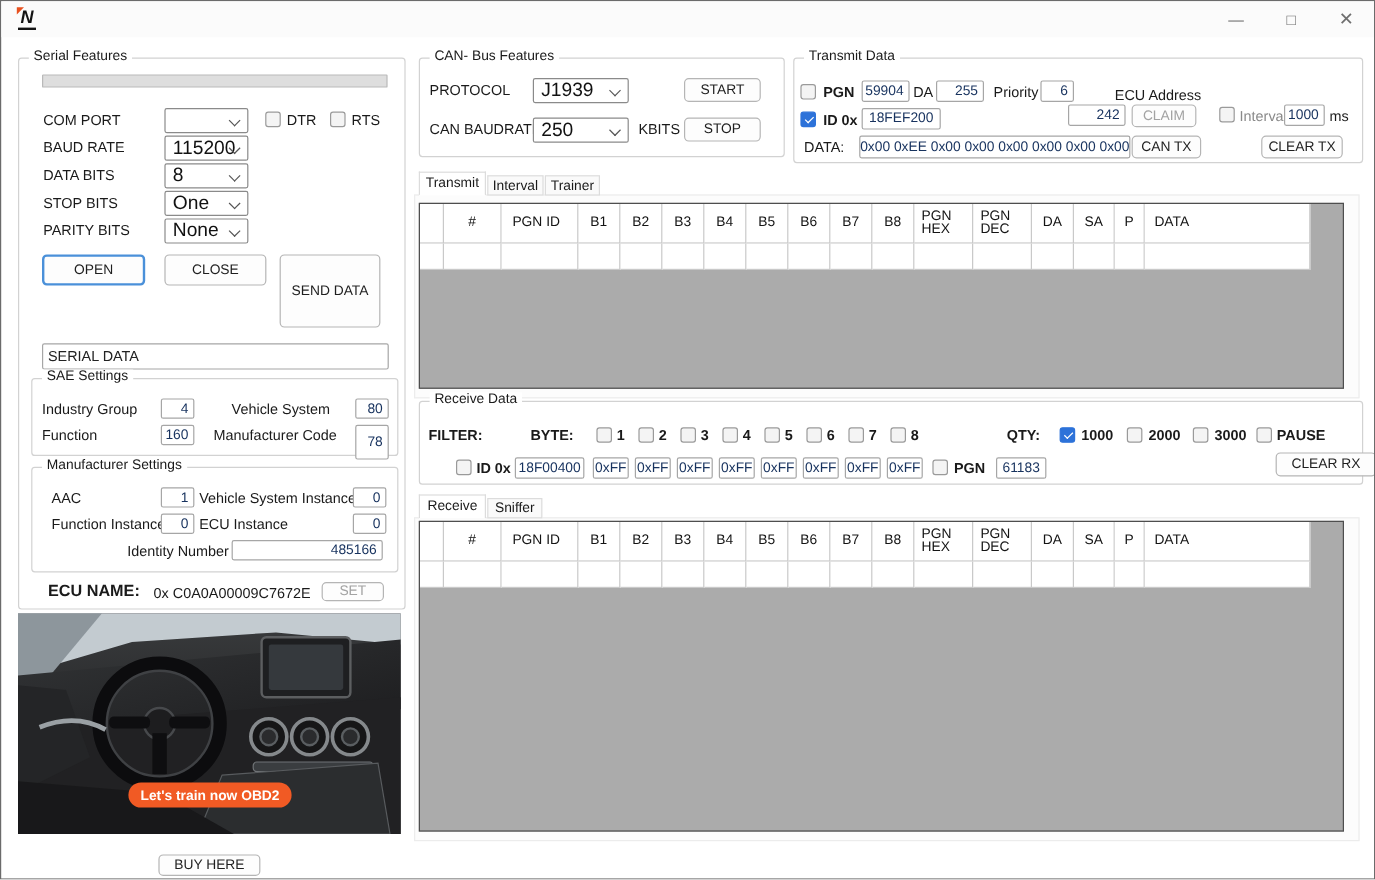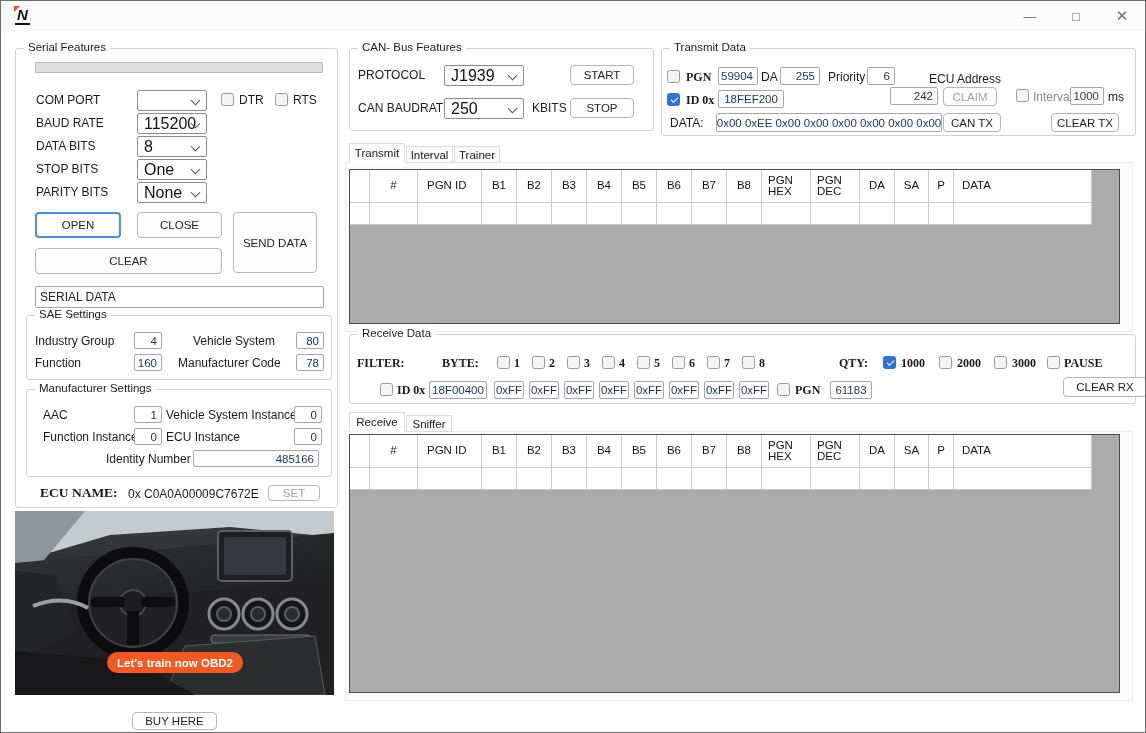--- a/index.html
+++ b/index.html
@@ -12,21 +12,21 @@
   .app-icon { margin-left:14px; position:relative; font-weight:bold; font-style:italic; font-size:15px; color:#141414; border-bottom:2px solid #141414; line-height:1.05; padding:0 2px 1px 2px; }
   .app-icon::before { content:""; position:absolute; left:-1px; top:-1px; width:0; height:0; border-left:6px solid #e8501e; border-bottom:6px solid transparent; }
   .title-text { margin-left:9px; color:#9b9b9b; font-size:12px; letter-spacing:.3px; }
   .win-controls { margin-left:auto; display:flex; }
   .win-btn { width:46px; height:30px; display:flex; align-items:center; justify-content:center; color:#6f6f6f; font-size:13px; cursor:pointer; }
 
   
   .group { position:absolute; border:1px solid #d2d2d2; border-radius:3px; }
   .glabel { position:absolute; top:-8px; left:8px; background:#fff; padding:0 4px; font-size:11.5px; color:#1a1a1a; white-space:nowrap; }
   .lbl { position:absolute; font-size:12px; color:#1a1a1a; white-space:nowrap; line-height:13px; }
-  .b { font-weight:bold;font-family:Liberation Serif, serif; }
+  .b { font-weight:bold; }
   .dim { color:#8a8a8a; }
   .combo { position:absolute; height:21px; background:#fff; border:1px solid #8a8a8a; border-radius:2px; font-size:16px; color:#111; display:flex; align-items:center; padding:0 18px 0 6px; cursor:pointer; }
   .combo::after { content:""; position:absolute; right:7px; top:6px; width:6px; height:6px; border-right:1.4px solid #555; border-bottom:1.4px solid #555; transform:rotate(45deg); }
   .tbox { position:absolute; background:#fff; border:1px solid #a6a6a6; border-radius:2px; font-size:11.5px; color:#17325e; display:flex; align-items:center; justify-content:center; padding:0 4px; white-space:nowrap; }
   .tbox.r { justify-content:flex-end; }
   .tbox.l { justify-content:flex-start; }
   .btn { position:absolute; background:#fdfdfd; border:1px solid #b5b5b5; border-radius:4px; font-size:11.5px; color:#1f1f1f; display:flex; align-items:center; justify-content:center; cursor:pointer; white-space:nowrap; }
   .btn.primary { border:2px solid #4a90d9; }
   .btn.disabled { color:#a3a3a3; }
   .cb { position:absolute; width:13px; height:13px; border:1px solid #9a9a9a; border-radius:2.5px; background:#f4f4f4; cursor:pointer; }
@@ -104,34 +104,33 @@
       </div>
 
     <span class="lbl" style="left:20px; top:137px;">PARITY BITS</span>
     <div class="combo" style="left:121px; top:133px; width:70px;">
         <span>None</span>
       </div>
 
     <div class="btn primary" style="left:19px; top:163px; width:86px; height:26px;">OPEN</div>
     <div class="btn" style="left:121px; top:163px; width:85px; height:26px;">CLOSE</div>
     <div class="btn" style="left:217px; top:163px; width:84px; height:61px;">SEND DATA</div>
-    <div class="btn" style="left:19px; top:199px; width:187px; height:26px;">CLEAR</div>
 
     <div class="tbox l" style="left:19px; top:237px; width:289px; height:22px; color:#222; font-size:12px;">SERIAL DATA</div>
 
     <div class="group" style="left:10px; top:266px; width:306px; height:65px;">
       <span class="glabel">SAE Settings</span>
       <span class="lbl" style="left:8px; top:19px;">Industry Group</span>
       <div class="tbox r" style="left:107px; top:16px; width:28px; height:17px;">4</div>
       <span class="lbl" style="left:166px; top:19px;">Vehicle System</span>
       <div class="tbox r" style="left:269px; top:16px; width:28px; height:17px;">80</div>
       <span class="lbl" style="left:8px; top:41px;">Function</span>
       <div class="tbox r" style="left:107px; top:38px; width:28px; height:17px;">160</div>
       <span class="lbl" style="left:151px; top:41px;">Manufacturer Code</span>
-      <div class="tbox r" style="left:269px; top:38px; width:28px; height:17px;">78</div>
+      <div class="tbox r" style="left:269px; top:38px; width:28px; height:29px;">78</div>
     </div>
 
     <div class="group" style="left:10px; top:340px; width:306px; height:88px;">
       <span class="glabel">Manufacturer Settings</span>
       <span class="lbl" style="left:16px; top:19px;">AAC</span>
       <div class="tbox r" style="left:107px; top:16px; width:28px; height:17px;">1</div>
       <span class="lbl" style="left:139px; top:19px;">Vehicle System Instance</span>
       <div class="tbox r" style="left:267px; top:16px; width:28px; height:17px;">0</div>
       <span class="lbl" style="left:16px; top:41px;">Function Instance</span>
       <div class="tbox r" style="left:107px; top:38px; width:28px; height:17px;">0</div>

